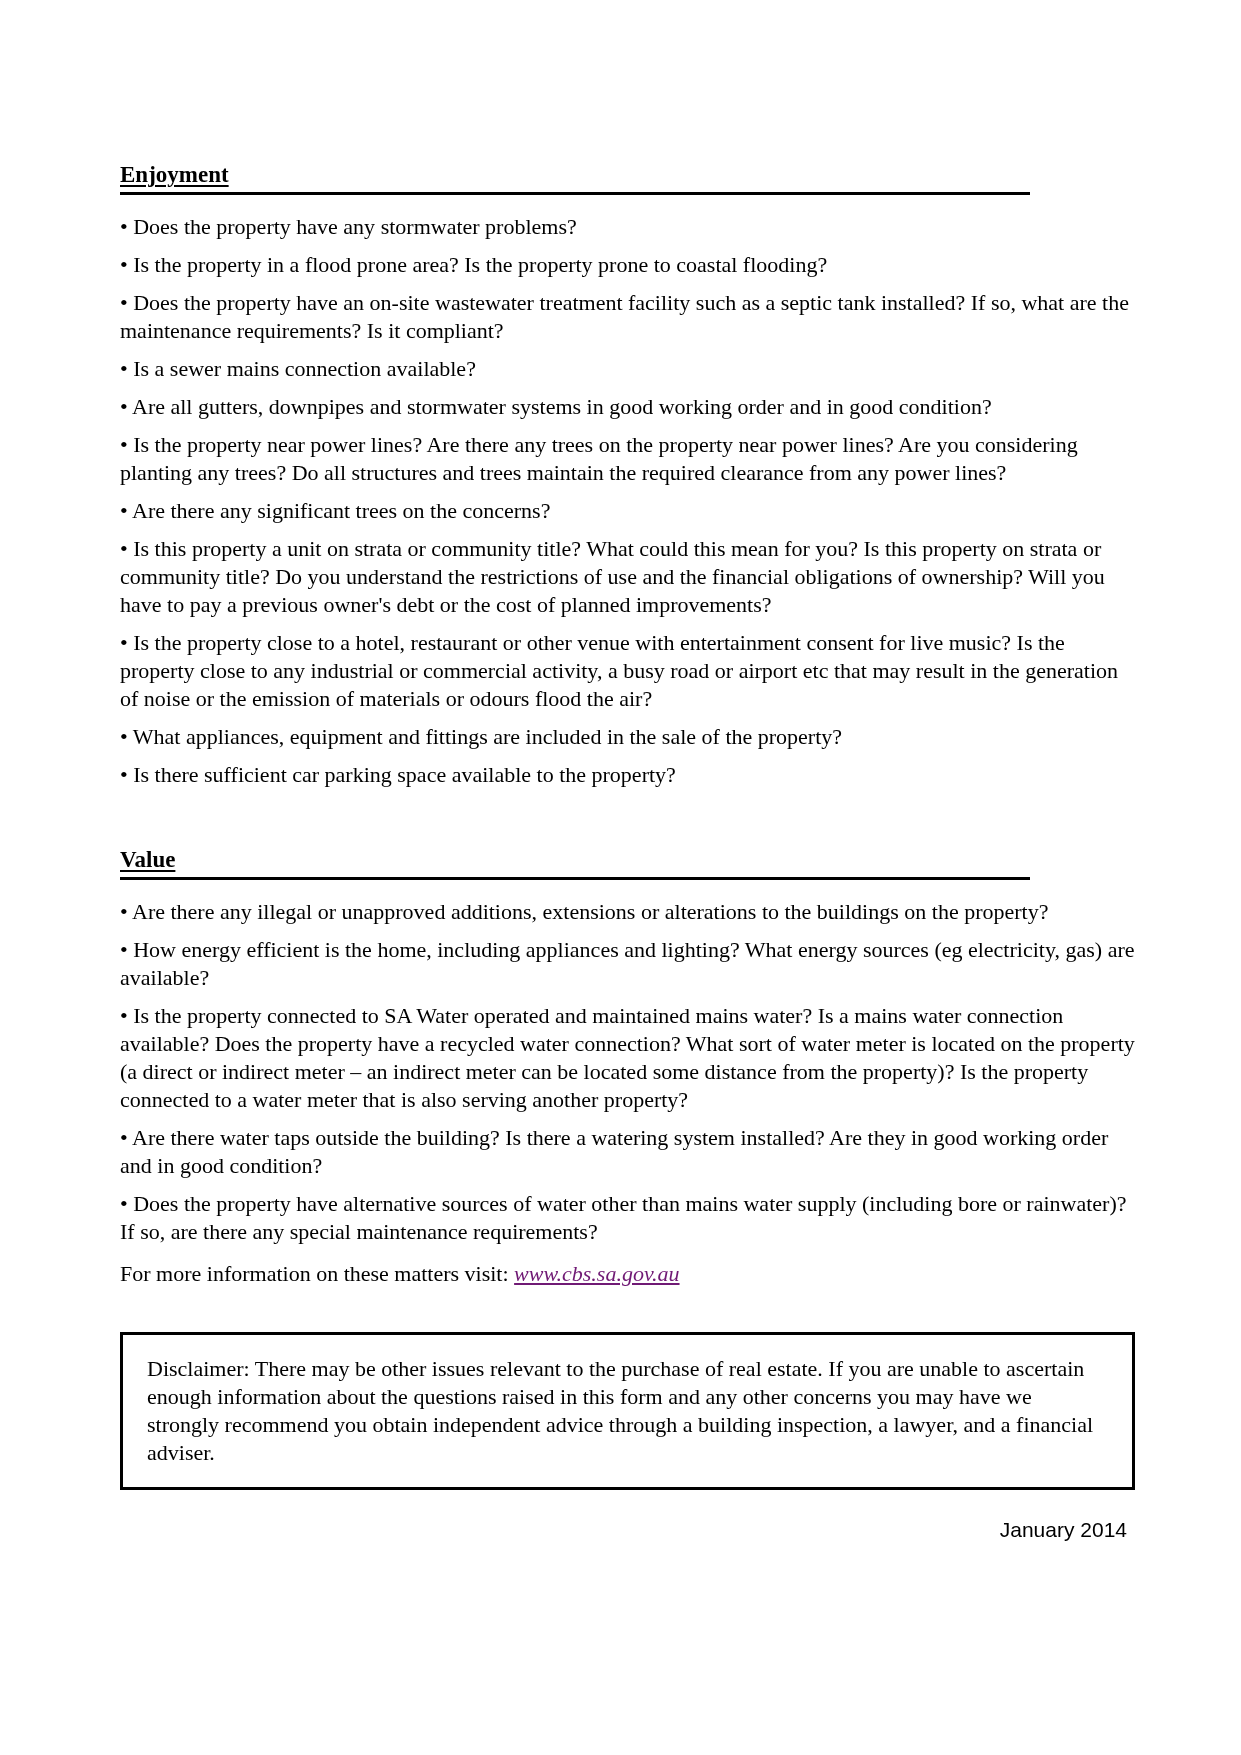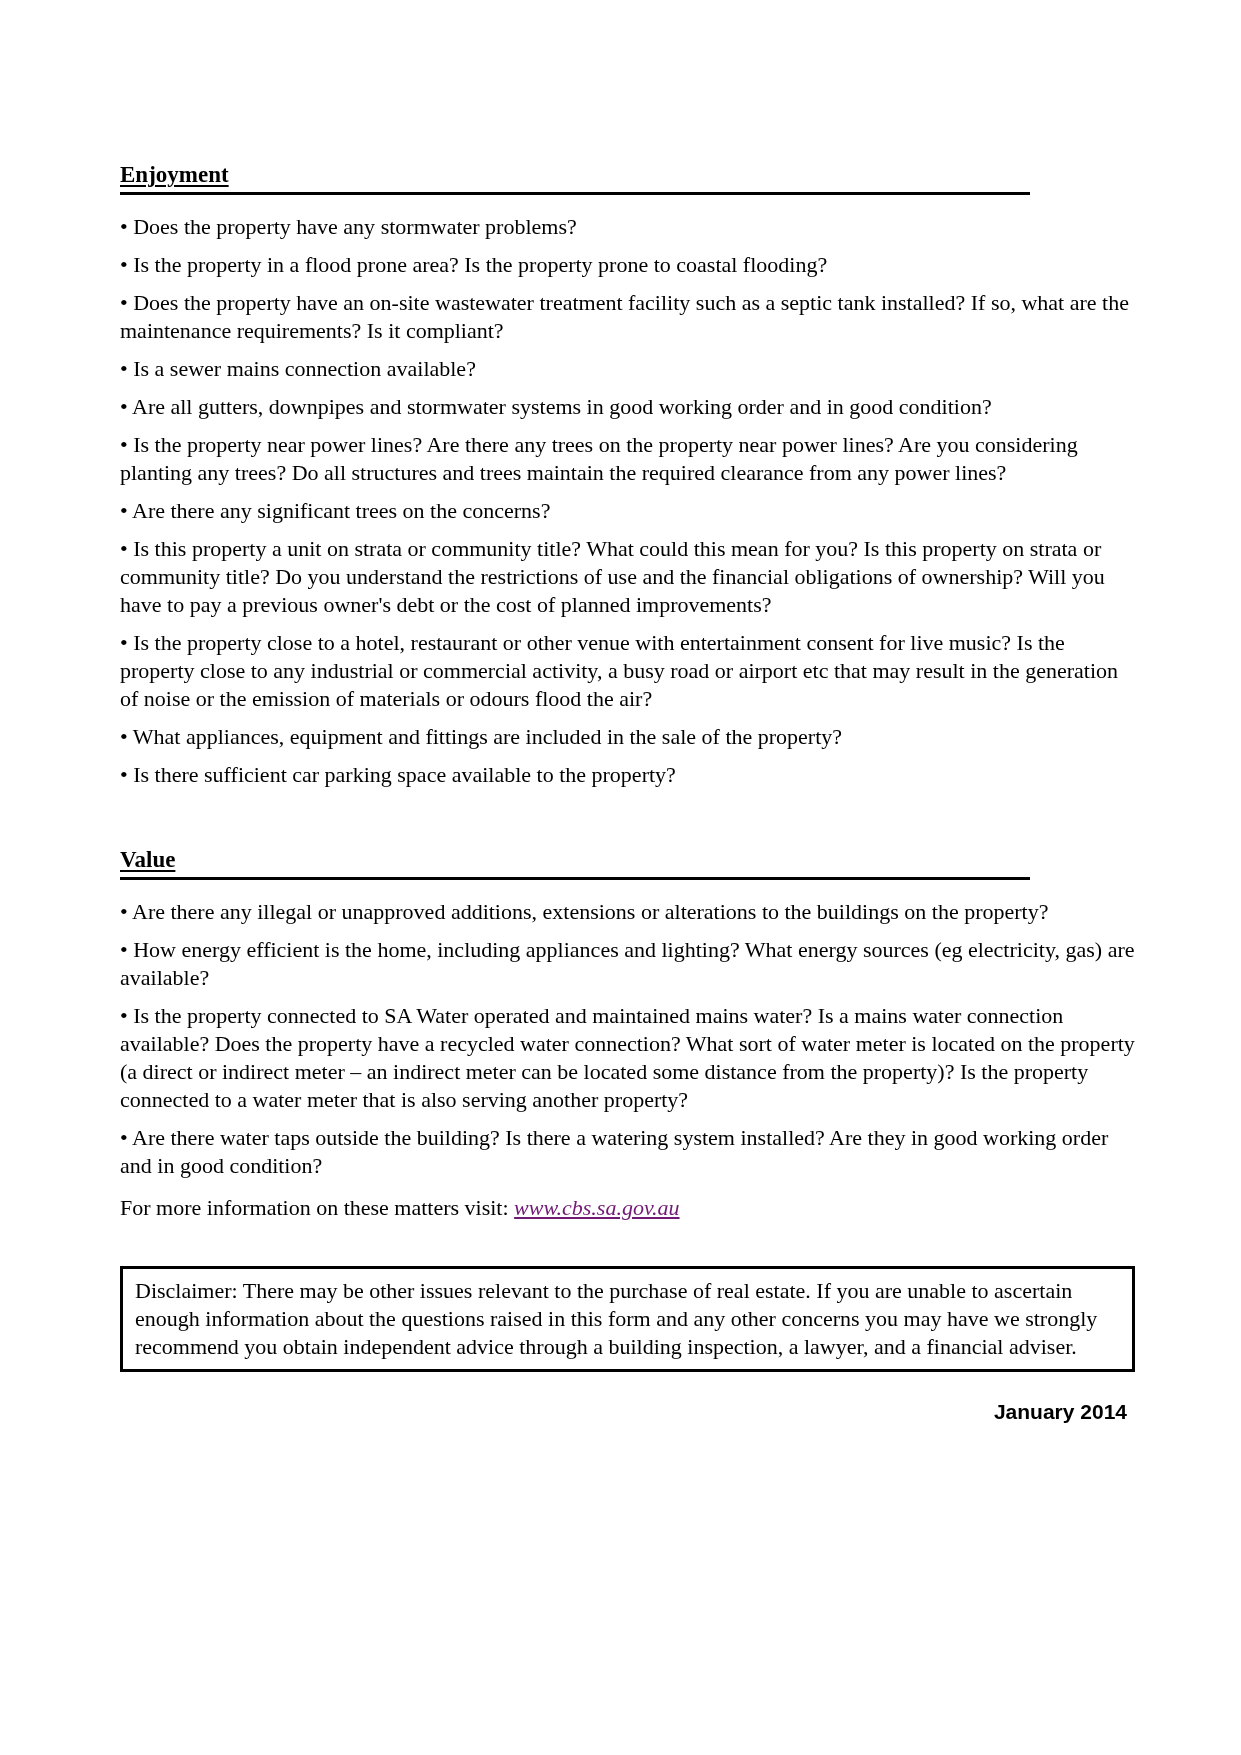--- a/index.html
+++ b/index.html
@@ -54,30 +54,29 @@
   }
   .disclaimer-box {
     margin-top: 44px;
     border: 3px solid #000000;
     padding: 8px 12px;
     width: 985px;
   }
   .disclaimer-text {
     font-size: 22px;
     line-height: 28px;
-    margin: 0;
+    margin: 12px;
   }
   .footer-date {
     margin-top: 28px;
     text-align: right;
     padding-right: 10px;
     font-family: "Liberation Sans", sans-serif;
     font-size: 21px;
     line-height: 24px;
-    font-weight: bold;
   }
 </style>
 </head>
 <body>
 
 <div class="content">
 
   <section>
     <h2 class="section-heading">Enjoyment</h2>
     <div class="bullets">
@@ -95,20 +94,21 @@
       </div>
   </section>
 
   <section class="section-value">
     <h2 class="section-heading">Value</h2>
     <div class="bullets">
         <p class="bullet"><span>• </span><span>Are there any </span><b>illegal or unapproved additions</b><span>, extensions or alterations to the buildings on the property?</span></p>
         <p class="bullet"><span>• </span><span>How </span><b>energy efficient</b><span> is the home, including appliances and lighting? What </span><b>energy sources</b><span> (eg electricity, gas) are available?</span></p>
         <p class="bullet"><span>• </span><span>Is the property connected to SA Water operated and maintained </span><b>mains water</b><span>? Is a mains water connection available? Does the property have a </span><b>recycled water</b><span> connection? What sort of water meter is located on the property (a </span><b>direct or indirect meter</b><span> – an indirect meter can be located some distance from the property)? Is the property connected to a water meter that is also serving another property?</span></p>
         <p class="bullet"><span>• </span><span>Are there water taps outside the building? Is there a watering system installed? Are they in good working order and in good condition?</span></p>
+        <p class="bullet"><span>• </span><span>Does the property have </span><b>alternative sources</b><span> of water other than mains water supply (including </span><b>bore or rainwater</b><span>)? If so, are there any special maintenance requirements?</span></p>
       </div>
   </section>
 
   <p class="more-info">
     <span>For more information on these matters visit: </span><a class="link">www.cbs.sa.gov.au</a>
   </p>
 
   <div class="disclaimer-box">
     <p class="disclaimer-text">Disclaimer: There may be other issues relevant to the purchase of real estate. If you are unable to ascertain enough information about the questions raised in this form and any other concerns you may have we strongly recommend you obtain independent advice through a building inspection, a lawyer, and a financial adviser.</p>
   </div>

